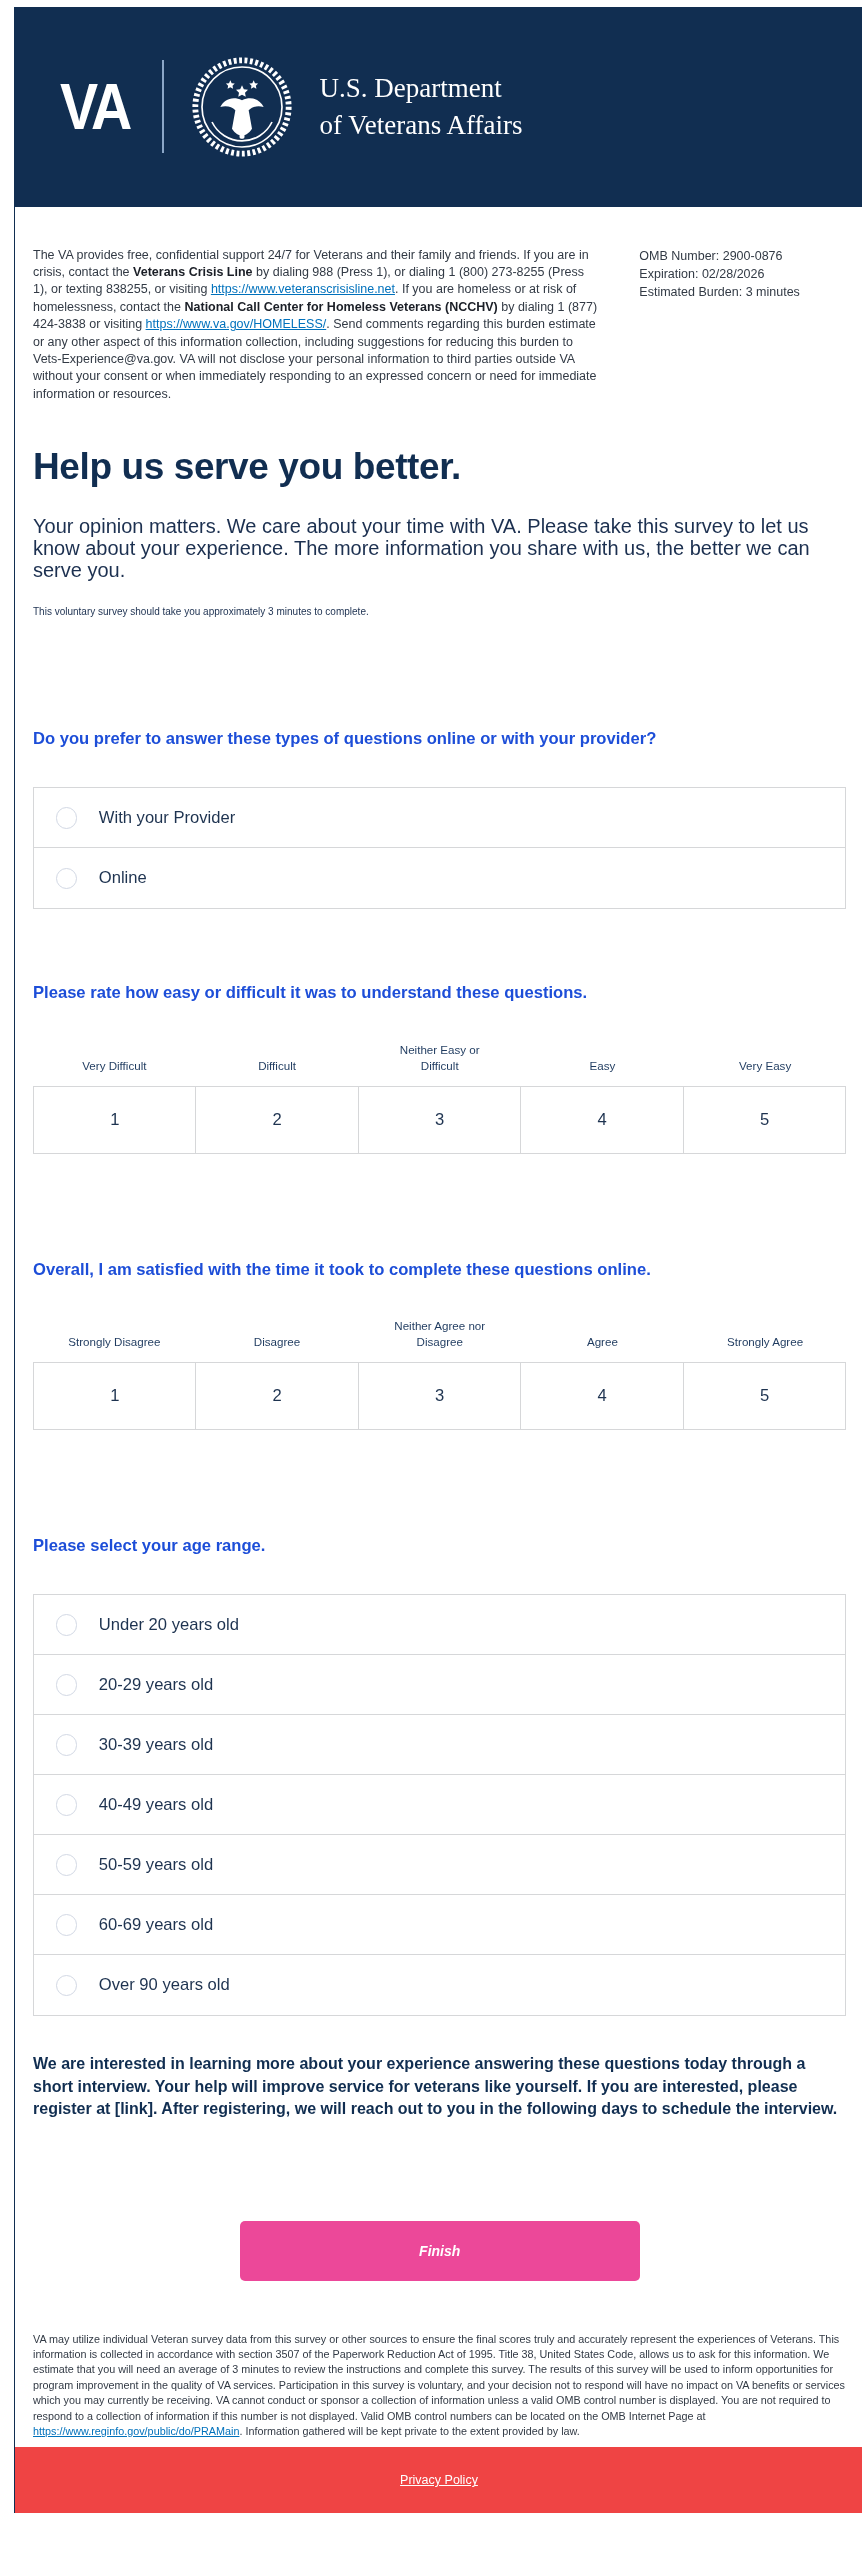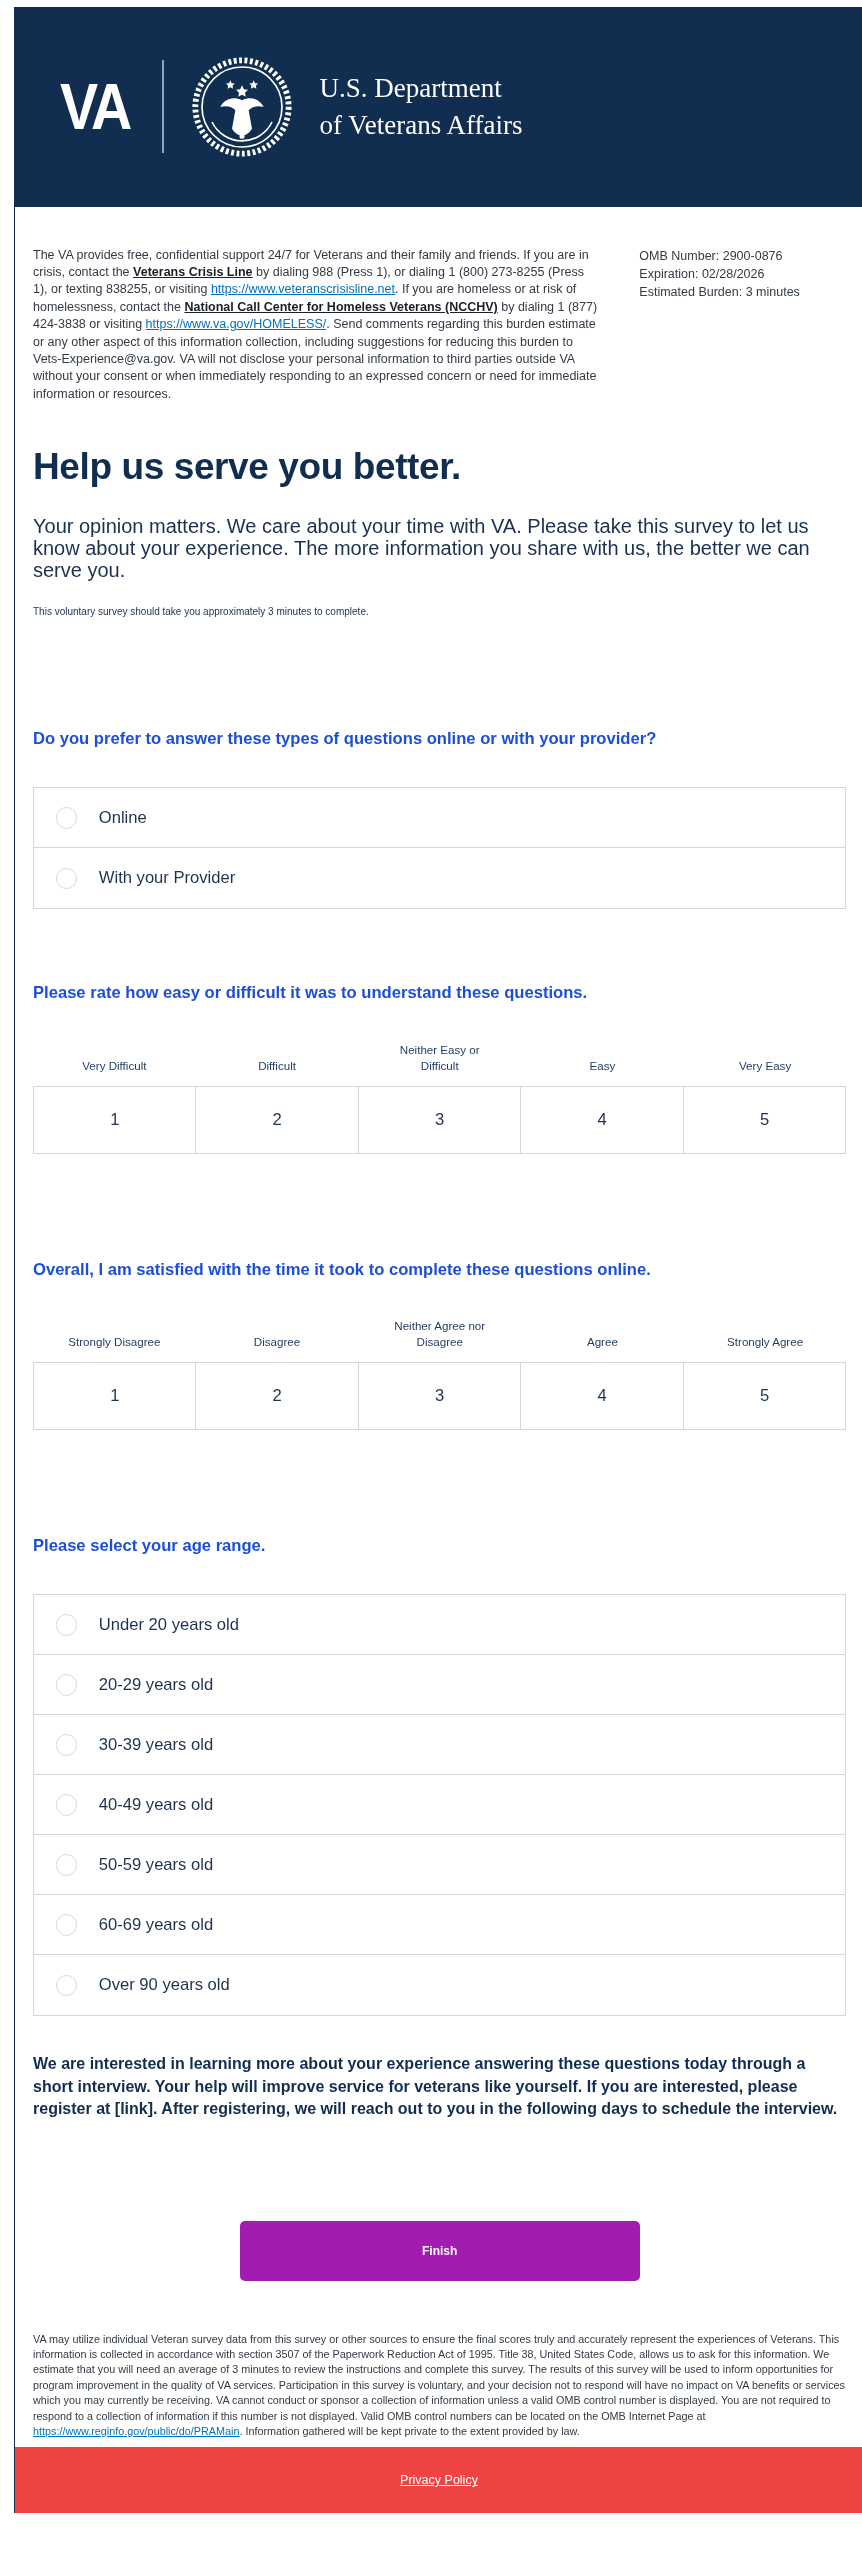--- a/index.html
+++ b/index.html
@@ -51,21 +51,21 @@
     padding-top: 40px;
     gap: 38px;
     align-items: flex-start;
   }
   .crisis-text {
     width: 571px;
     font-size: 12.5px;
     line-height: 17.4px;
     color: #323a45;
   }
-  .crisis-text strong, .legal-text strong { color: #1b1f27; text-decoration: underline; }
+  .crisis-text strong, .legal-text strong { color: #1b1f27; }
   .omb-block { font-size: 12.5px; line-height: 18px; color: #323a45; width: 208px; }
   .txt-link { color: #0071bc; text-decoration: underline; cursor: pointer; }
   h1.page-title {
     margin-top: 43px;
     font-size: 37px;
     line-height: 42px;
     font-weight: 700;
     color: #112e51;
     letter-spacing: -0.4px;
   }
@@ -157,28 +157,29 @@
     margin-top: 37px;
     font-size: 16px;
     line-height: 22.4px;
     font-weight: 700;
     color: #112e51;
   }
   .finish-wrap { margin-top: 100px; text-align: center; }
   .finish-button {
     width: 400px;
     height: 60px;
-    background: #a21caf;
+    background: #ec4899;
     color: #ffffff;
     font-family: "Liberation Sans", sans-serif;
-    font-size: 12px;
+    font-size: 14px;
     font-weight: 700;
     border: none;
     border-radius: 5px;
     cursor: pointer;
+    font-style: italic;
   }
   
   .legal-text {
     margin-top: 51px;
     padding-bottom: 8px;
     font-size: 10.8px;
     line-height: 15.4px;
     color: #323a45;
   }
   .site-footer {
@@ -234,25 +235,25 @@
 
     <h1 class="page-title">Help us serve you better.</h1>
     <p class="intro-para">Your opinion matters. We care about your time with VA. Please take this survey to let us know about your experience. The more information you share with us, the better we can serve you.</p>
     <p class="voluntary-note">This voluntary survey should take you approximately 3 minutes to complete.</p>
 
     <section class="q-pref">
       <div class="question-label">Do you prefer to answer these types of questions online or with your provider?</div>
       <div class="options-list">
         <div class="option-row">
           <span class="radio-circle"></span>
+          <span class="option-label">With your Provider</span>
+        </div>
+        <div class="option-row">
+          <span class="radio-circle"></span>
           <span class="option-label">Online</span>
-        </div>
-        <div class="option-row">
-          <span class="radio-circle"></span>
-          <span class="option-label">With your Provider</span>
         </div>
       </div>
     </section>
 
     <section class="q-ease">
       <div class="question-label">Please rate how easy or difficult it was to understand these questions.</div>
       <div class="scale-labels">
         <div class="scale-label">Very Difficult</div>
         <div class="scale-label">Difficult</div>
         <div class="scale-label">Neither Easy or Difficult</div>

